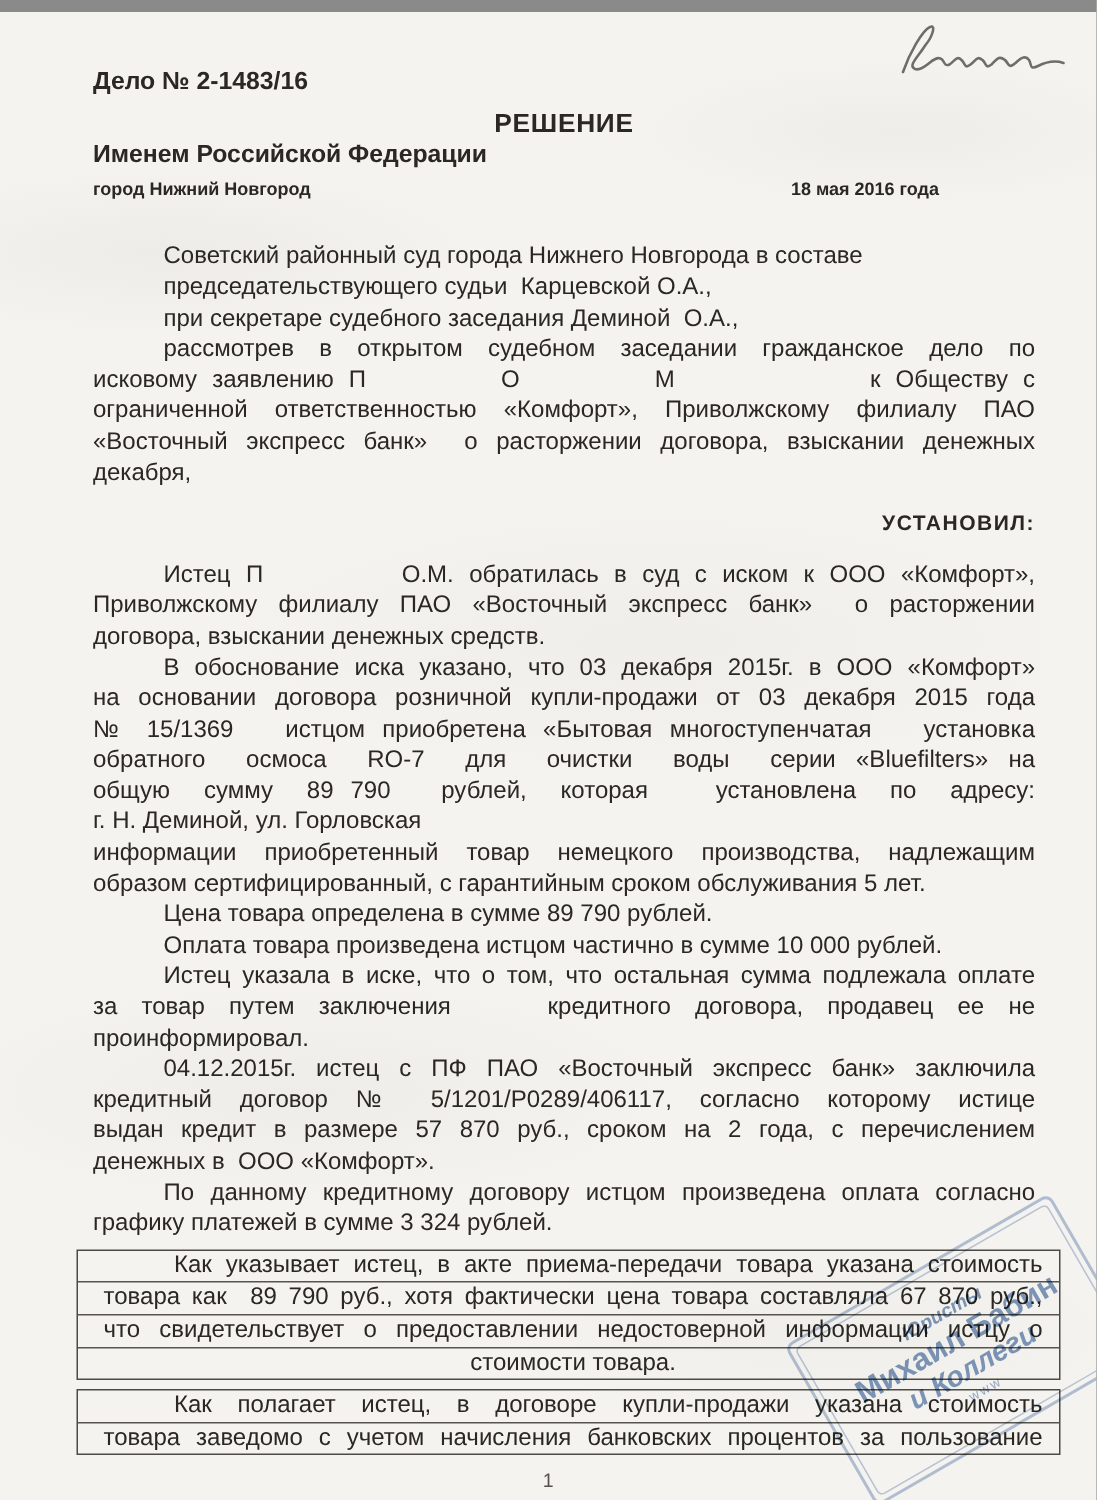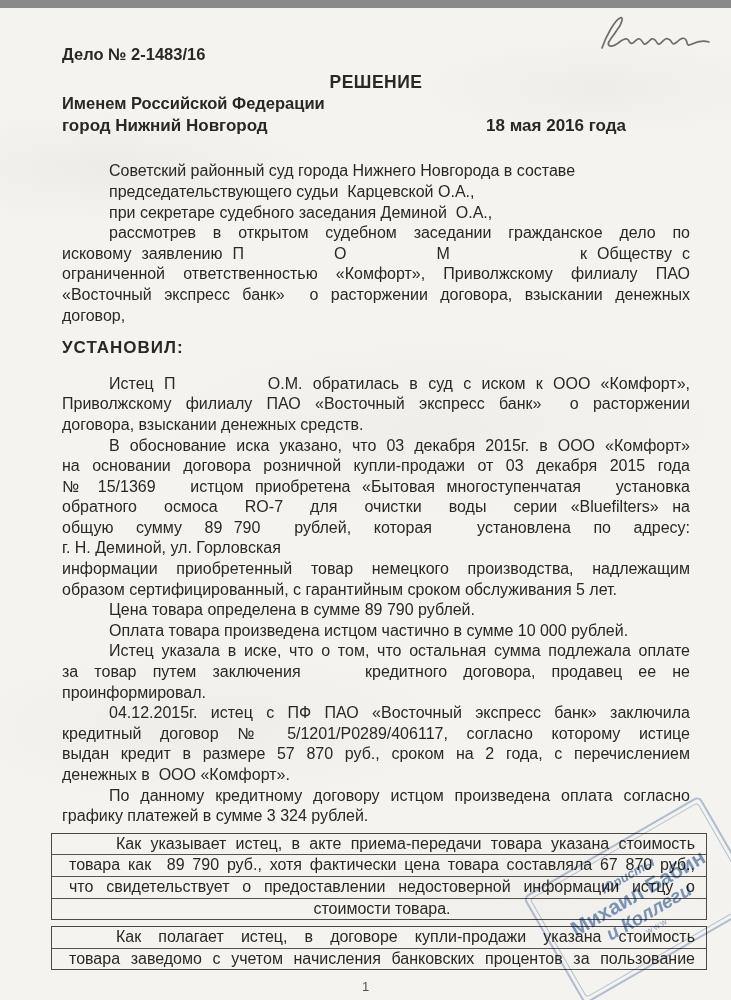--- a/index.html
+++ b/index.html
@@ -19,27 +19,27 @@
     font-family:Liberation Sans, sans-serif;
     color:#2b2823;
   }
   .content{
     position:absolute;left:62px;right:41px;top:0;
     font-size:16px;line-height:20.6px;
   }
   .case-number{margin-top:36px;font-weight:bold;font-size:16.5px;}
   .doc-title{text-align:center;font-weight:bold;font-size:17.5px;margin-top:7px;letter-spacing:.5px;}
   .doc-subtitle{text-align:left;font-weight:bold;font-size:16.5px;margin-top:1px;}
-  .city-row{display:flex;justify-content:space-between;font-weight:bold;font-size:17px;margin-top:2px;text-align:right;}
+  .city-row{display:flex;justify-content:space-between;font-weight:bold;font-size:12px;margin-top:2px;text-align:right;}
   .city-row .date{margin-right:64px;}
   .body-block{margin-top:25px;}
   .ln{min-height:20.6px;}
   .ln.i{text-indent:47px;}
   .ln.j{text-align:justify;text-align-last:justify;}
-  .section-heading{text-align:left;font-weight:bold;font-size:17px;letter-spacing:1px;margin:12px 0 15px 0;}
+  .section-heading{text-align:right;font-weight:bold;font-size:14px;letter-spacing:1px;margin:12px 0 15px 0;}
   .boxed{margin:6px -17px 0 -11px;border:1px solid #4c4a44;}
   .boxed .ln{padding-left:17px;padding-right:11px;border-bottom:1px solid #57544d;}
   .boxed .ln:last-child{border-bottom:none;text-align:center;}
   .boxed .ln.i{text-indent:47px;}
   .page-number{position:absolute;bottom:14px;left:0;right:0;text-align:center;
     font-size:13px;color:#55524c;}
   .scribble{position:absolute;left:588px;top:4px;width:132px;height:42px;}
   .stamp{
     position:absolute;left:540px;top:830px;width:200px;height:120px;
     transform:rotate(-30deg);
@@ -89,21 +89,21 @@
     <div class="body-block">
 
       <div>
           <div class="ln i">Советский районный суд города Нижнего Новгорода в составе</div>
           <div class="ln i">председательствующего судьи&nbsp; Карцевской О.А.,</div>
           <div class="ln i">при секретаре судебного заседания Деминой&nbsp; О.А.,</div>
           <div class="ln i j">рассмотрев в открытом судебном заседании гражданское дело по</div>
           <div class="ln j">исковому заявлению П&nbsp;&nbsp;&nbsp;&nbsp;&nbsp;&nbsp;&nbsp;&nbsp; О&nbsp;&nbsp;&nbsp;&nbsp;&nbsp;&nbsp;&nbsp;&nbsp; М&nbsp;&nbsp;&nbsp;&nbsp;&nbsp;&nbsp;&nbsp;&nbsp;&nbsp;&nbsp;&nbsp;&nbsp; к Обществу с</div>
           <div class="ln j">ограниченной ответственностью «Комфорт», Приволжскому филиалу ПАО</div>
           <div class="ln j">«Восточный экспресс банк»&nbsp; о расторжении договора, взыскании денежных</div>
-          <div class="ln">договор,</div>
+          <div class="ln">декабря,</div>
         </div>
 
       <div class="section-heading">УСТАНОВИЛ:</div>
 
       <div>
           <div class="ln i j">Истец П&nbsp;&nbsp;&nbsp;&nbsp;&nbsp;&nbsp;&nbsp;&nbsp; О.М. обратилась в суд с иском к ООО «Комфорт»,</div>
           <div class="ln j">Приволжскому филиалу ПАО «Восточный экспресс банк»&nbsp; о расторжении</div>
           <div class="ln">договора, взыскании денежных средств.</div>
           <div class="ln i j">В обоснование иска указано, что 03 декабря 2015г. в ООО «Комфорт»</div>
           <div class="ln j">на основании договора розничной купли-продажи от 03 декабря 2015 года</div>

